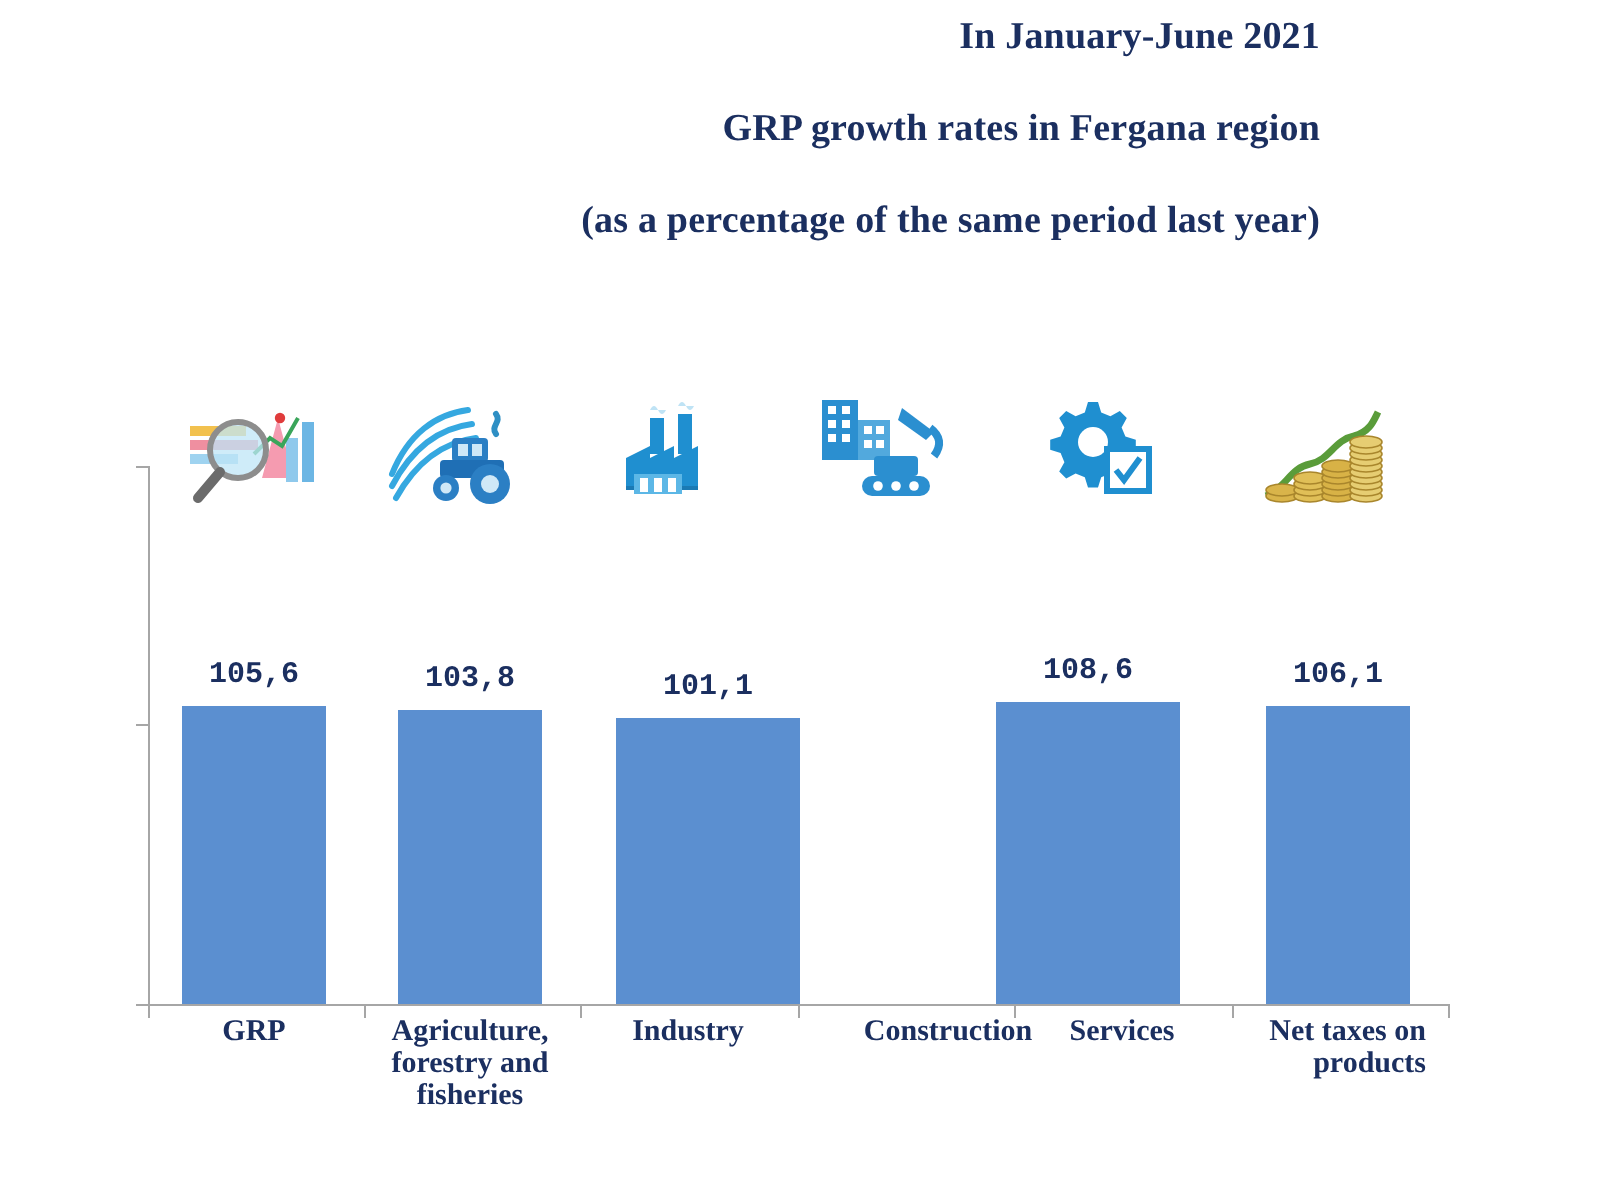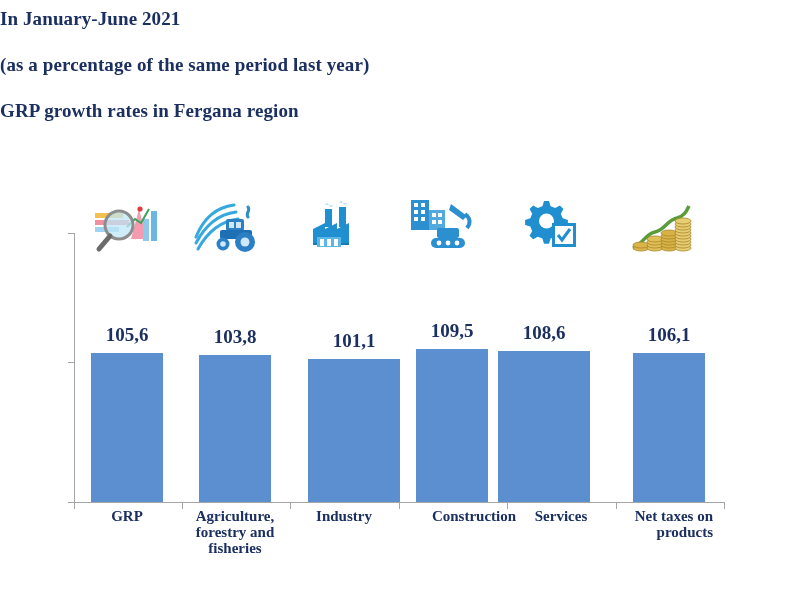--- a/index.html
+++ b/index.html
@@ -20,21 +20,21 @@
     height: 600px;
   }
 
   
   .titles {
     position: absolute;
     top: 0;
     left: 0;
     width: 660px;
     padding-top: 8px;
-    text-align: left;
+    text-align: right;
   }
   .title-line {
     font-family: "Liberation Serif", serif;
     font-weight: bold;
     color: #1b2f60;
     letter-spacing: 0.1px;
   }
   .title-line-1 { font-size: 19px; line-height: 22px; }
   .title-line-2 { font-size: 19px; line-height: 22px; margin-top: 24px; }
   .title-line-3 { font-size: 19px; line-height: 22px; margin-top: 24px; }
@@ -95,23 +95,23 @@
     bottom: 0;
     left: 0;
     width: 100%;
     background: #5b8fd0;
   }
   .bar-value {
     position: absolute;
     left: 50%;
     transform: translateX(-50%);
     white-space: nowrap;
-    font-family: Liberation Serif, serif;
+    font-family: Liberation Mono, monospace;
     font-weight: bold;
-    font-size: 19px;
+    font-size: 15px;
     color: #1b2f60;
   }
   .cat-label {
     position: absolute;
     top: 508px;
     text-align: center;
     font-family: "Liberation Serif", serif;
     font-weight: bold;
     font-size: 15px;
     line-height: 16px;
@@ -129,22 +129,22 @@
   }
   .icon-box svg { display: block; }
 </style>
 </head>
 <body>
 
 <div id="chart-root">
 
   <div class="titles">
     <div class="title-line title-line-1">In January-June 2021</div>
+    <div class="title-line title-line-2">GRP growth rates in Fergana region</div>
     <div class="title-line title-line-3">(as a percentage of the same period last year)</div>
-    <div class="title-line title-line-2">GRP growth rates in Fergana region</div>
   </div>
 
   <div class="plot">
     <div class="y-axis"></div>
     <div class="y-tick" style="top:233px;"></div>
     <div class="y-tick" style="top:362px;"></div>
     <div class="y-tick" style="top:502px;"></div>
     <div class="x-axis"></div>
     <div class="x-tick" style="left:74px;"></div>
     <div class="x-tick" style="left:182px;"></div>
@@ -301,24 +301,20 @@
       <div class="bar-value" style="bottom:154px;">103,8</div>
     </div>
     <div class="cat-label" style="left:189px; width:92px;">Agriculture, forestry and fisheries</div>
 
     <div class="bar-group" style="left:308px; width:92px; height:143px;">
       <div class="bar" style="height:143px;"></div>
       <div class="bar-value" style="bottom:150px;">101,1</div>
     </div>
     <div class="cat-label" style="left:303px; width:82px;">Industry</div>
 
-    <div class="bar-group" style="left:416px; width:72px; height:153px;">
-      <div class="bar" style="height:153px;"></div>
-      <div class="bar-value" style="bottom:160px;">109,5</div>
-    </div>
     <div class="cat-label" style="left:427px; width:94px;">Construction</div>
 
     <div class="bar-group" style="left:498px; width:92px; height:151px;">
       <div class="bar" style="height:151px;"></div>
       <div class="bar-value" style="bottom:158px;">108,6</div>
     </div>
     <div class="cat-label" style="left:518px; width:86px;">Services</div>
 
     <div class="bar-group" style="left:633px; width:72px; height:149px;">
       <div class="bar" style="height:149px;"></div>

